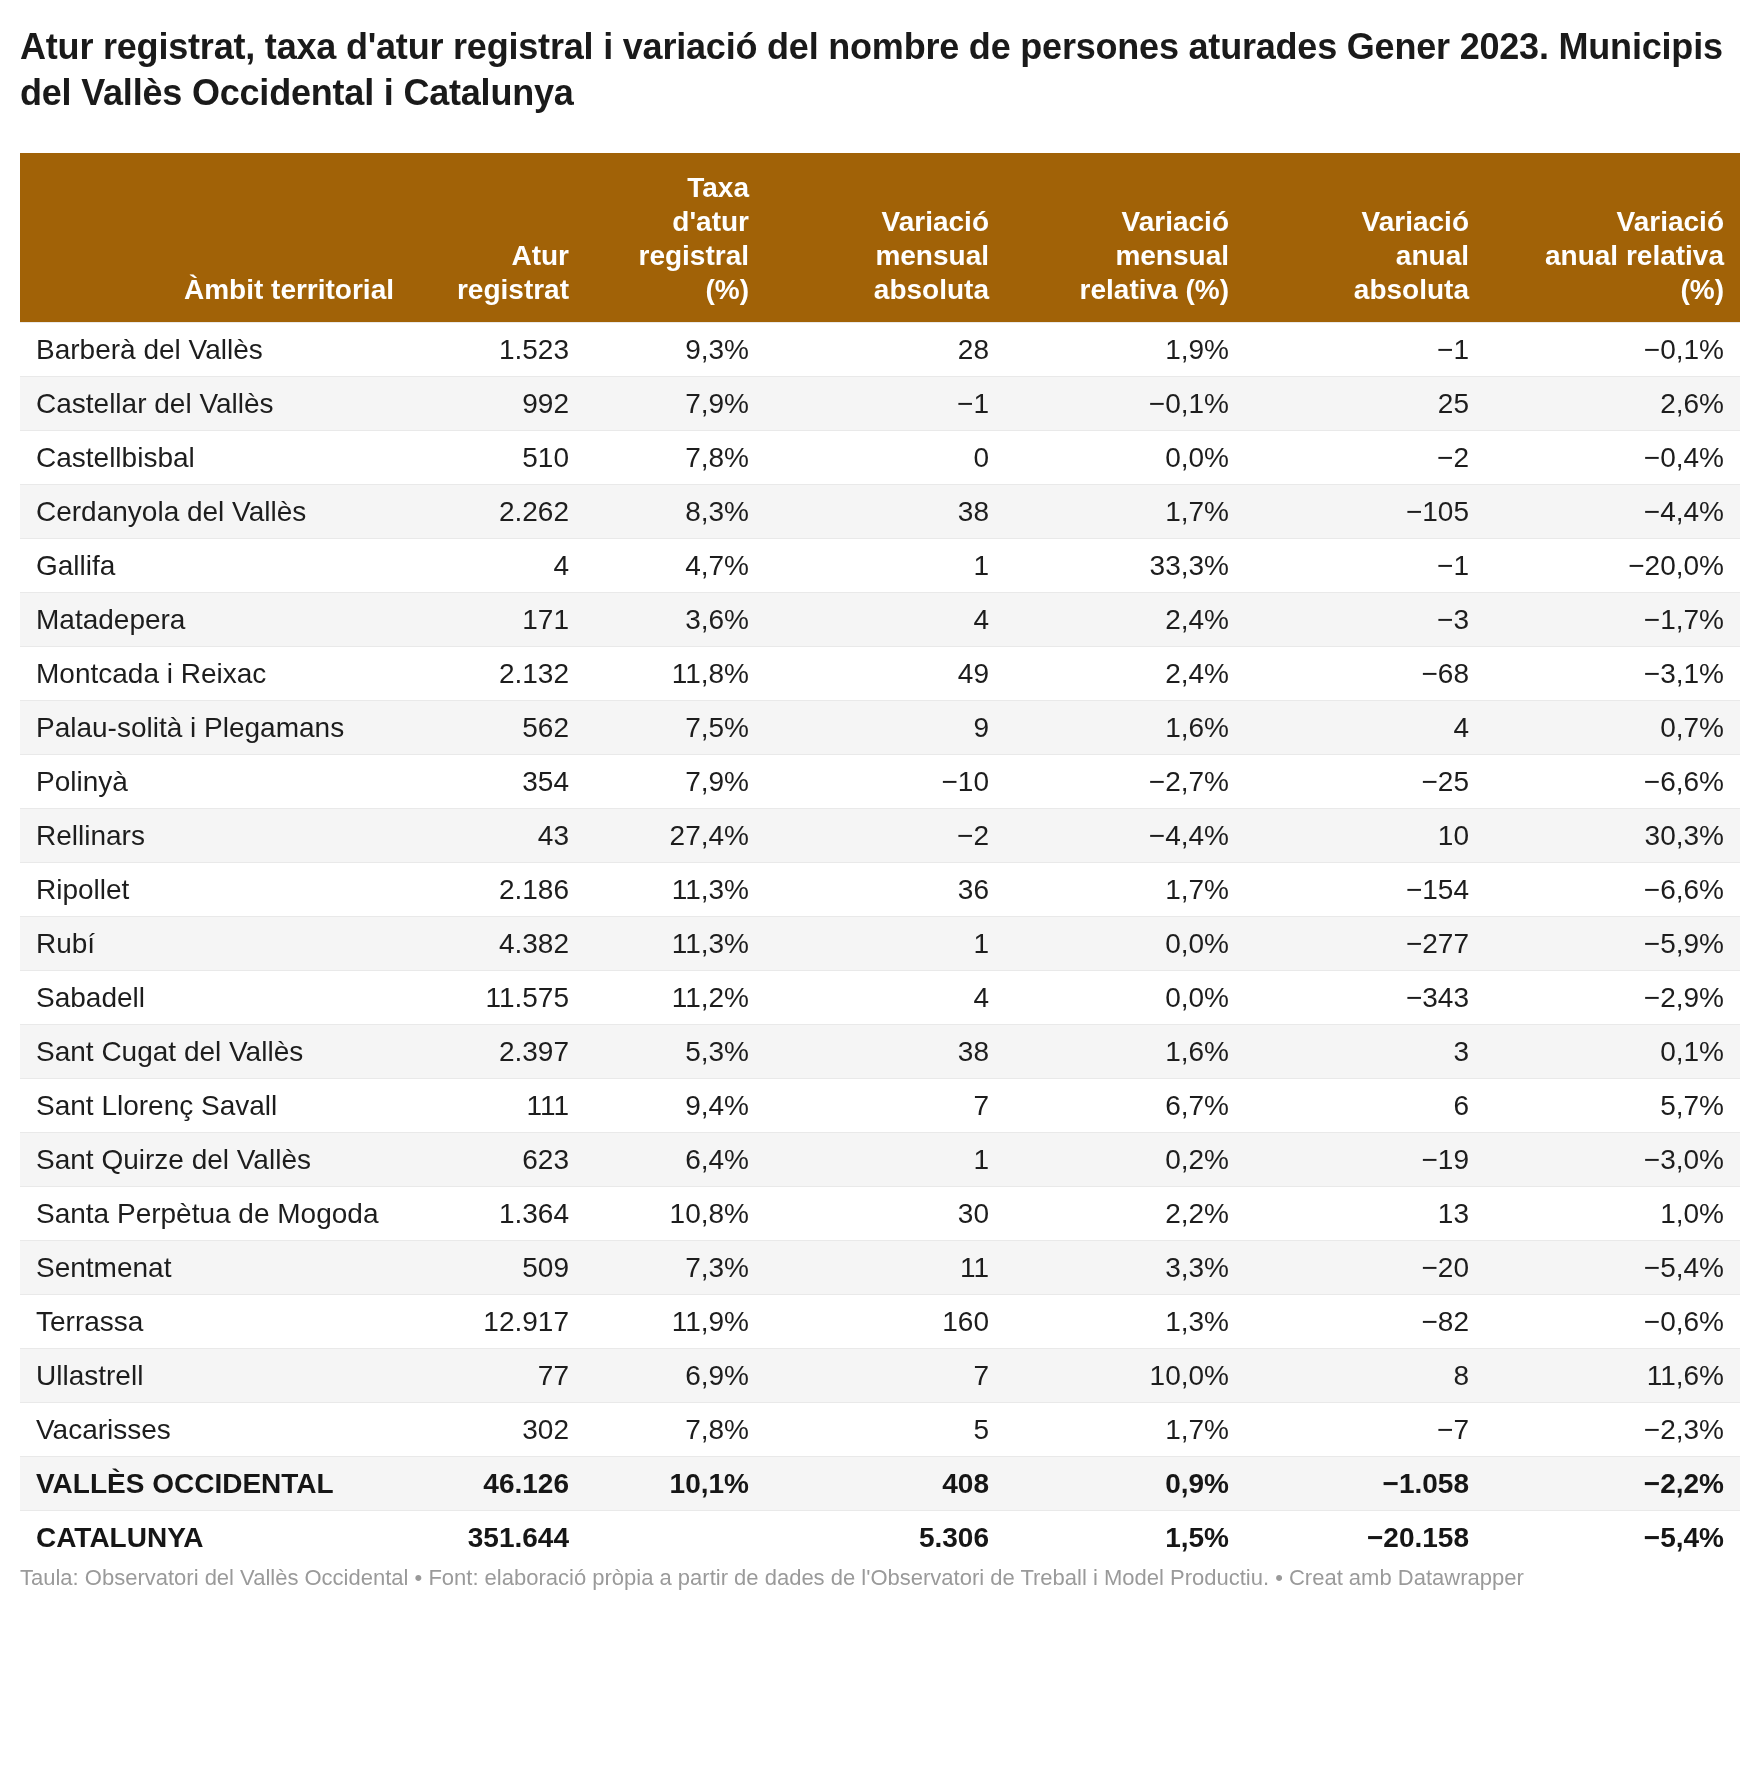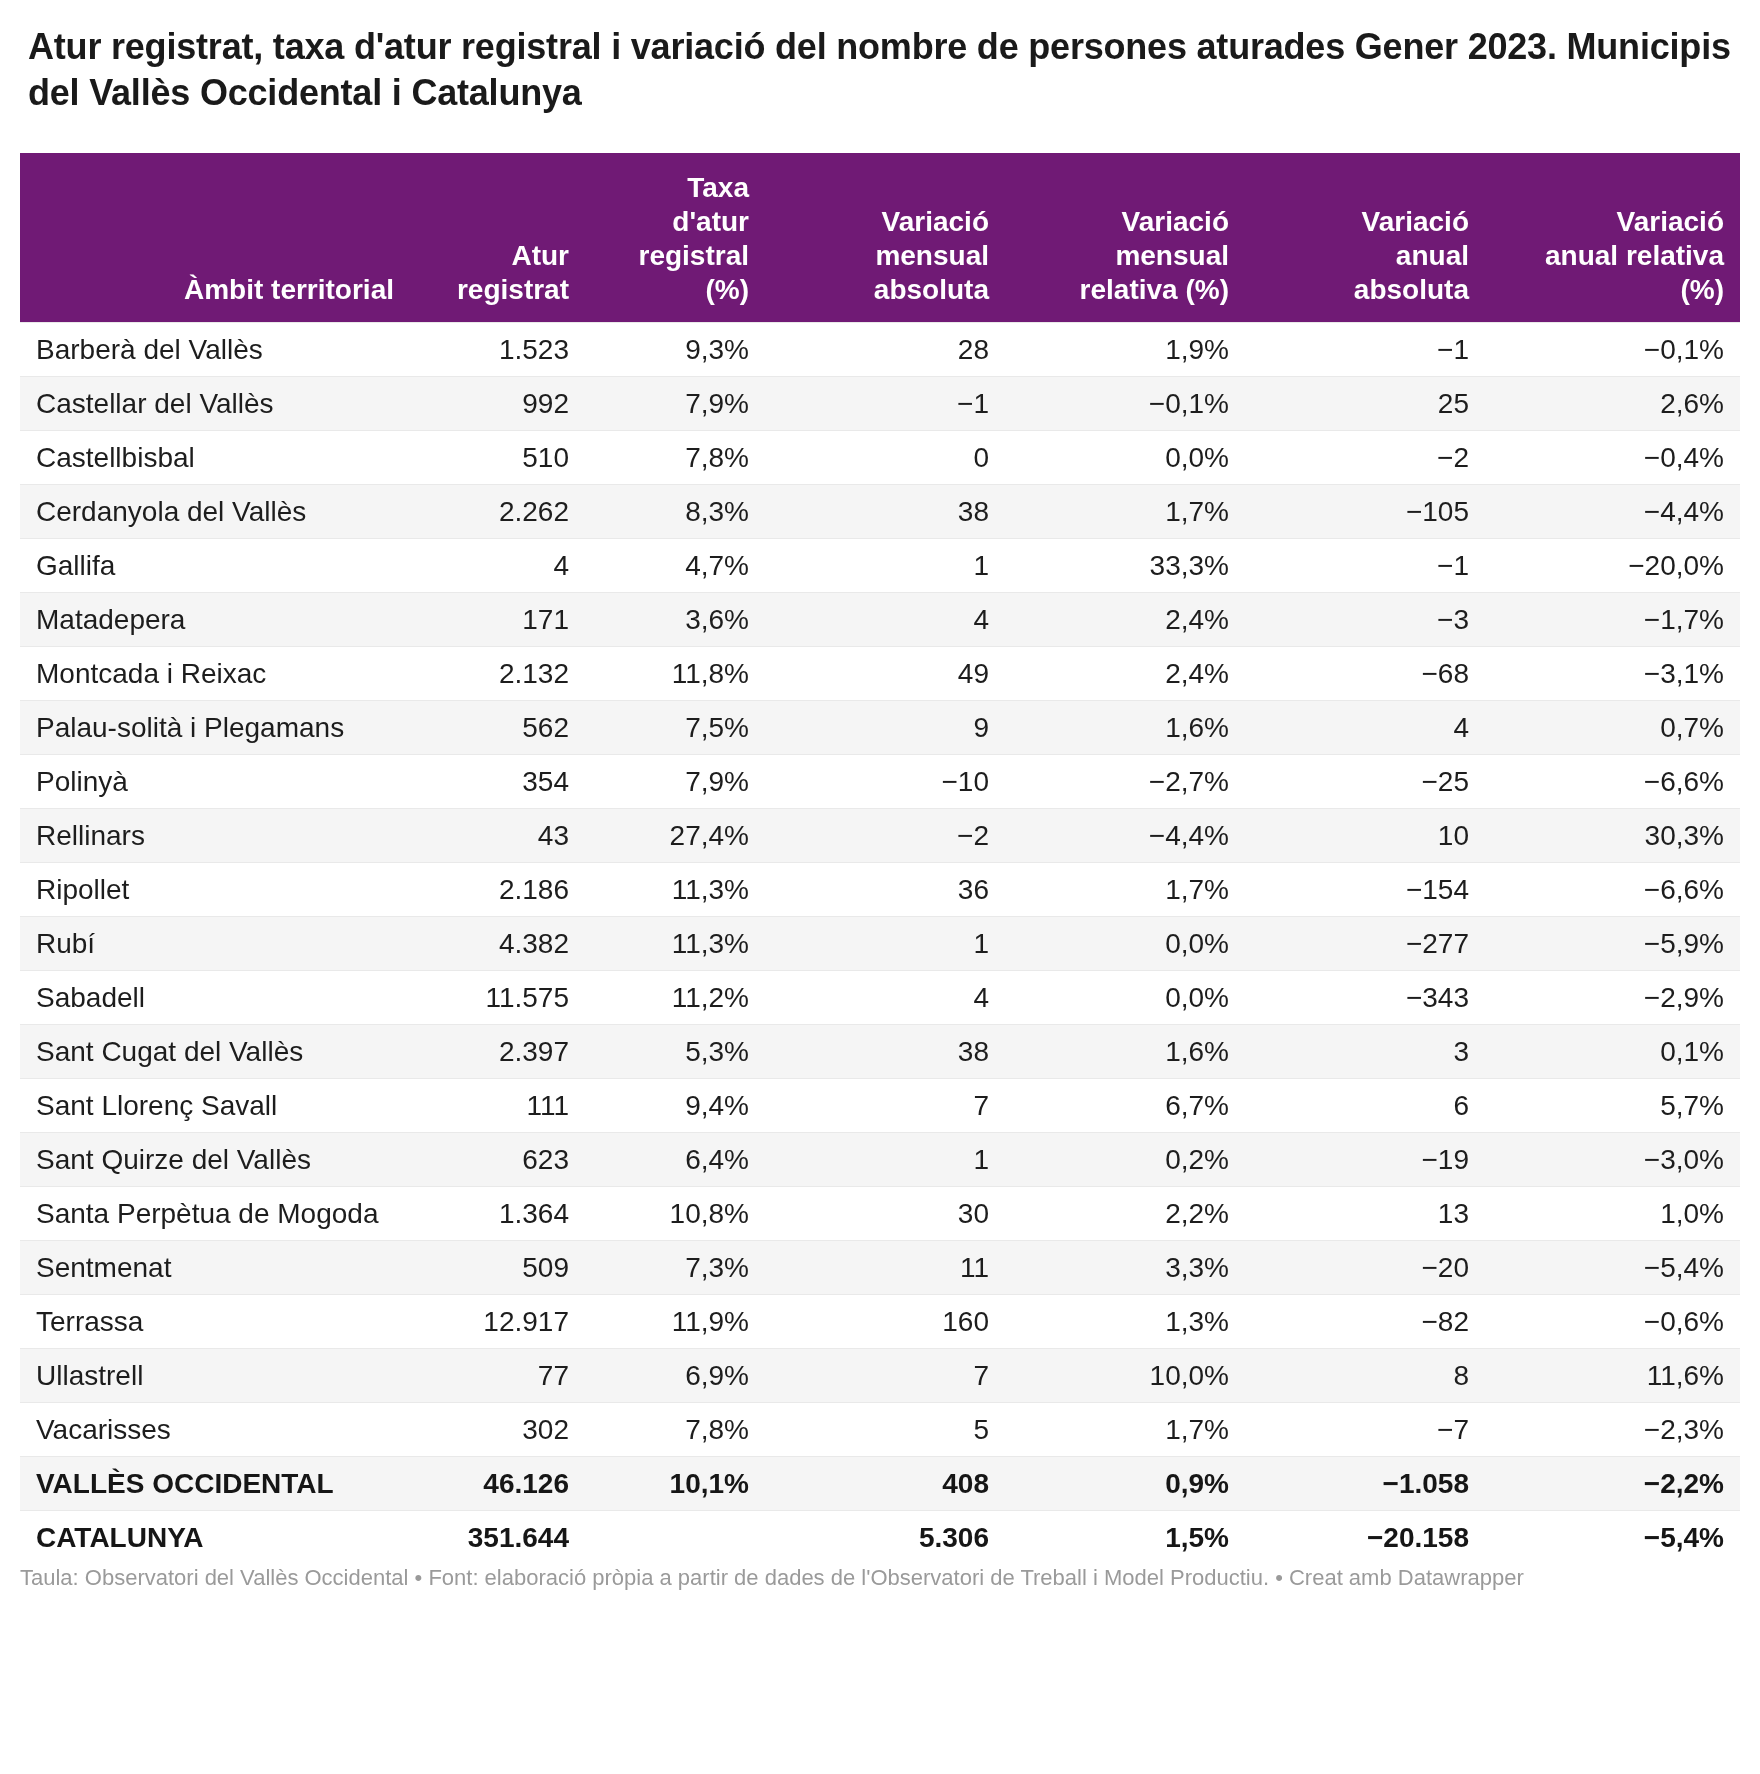--- a/index.html
+++ b/index.html
@@ -9,32 +9,32 @@
     font-family: "Liberation Sans", "DejaVu Sans", sans-serif;
     color: #1d1d1d;
   }
   .container { width: 1760px; padding: 24px 20px 26px; }
 
   h1.title {
     font-size: 36px;
     line-height: 46px;
     font-weight: 700;
     color: #1a1a1a;
-    margin: 0 0 37px 8px;
+    margin: 0 0 37px 0;
     letter-spacing: -0.2px;
   }
 
   table.data-table {
     width: 1720px;
     border-collapse: collapse;
     table-layout: fixed;
   }
 
   thead th {
-    background: #701a75;
+    background: #a16207;
     color: #ffffff;
     font-weight: 700;
     font-size: 28px;
     line-height: 34px;
     vertical-align: bottom;
     text-align: right;
     padding: 18px 16px 15px 16px;
     white-space: pre-line;
   }
   thead th.col-name { text-align: right; }

